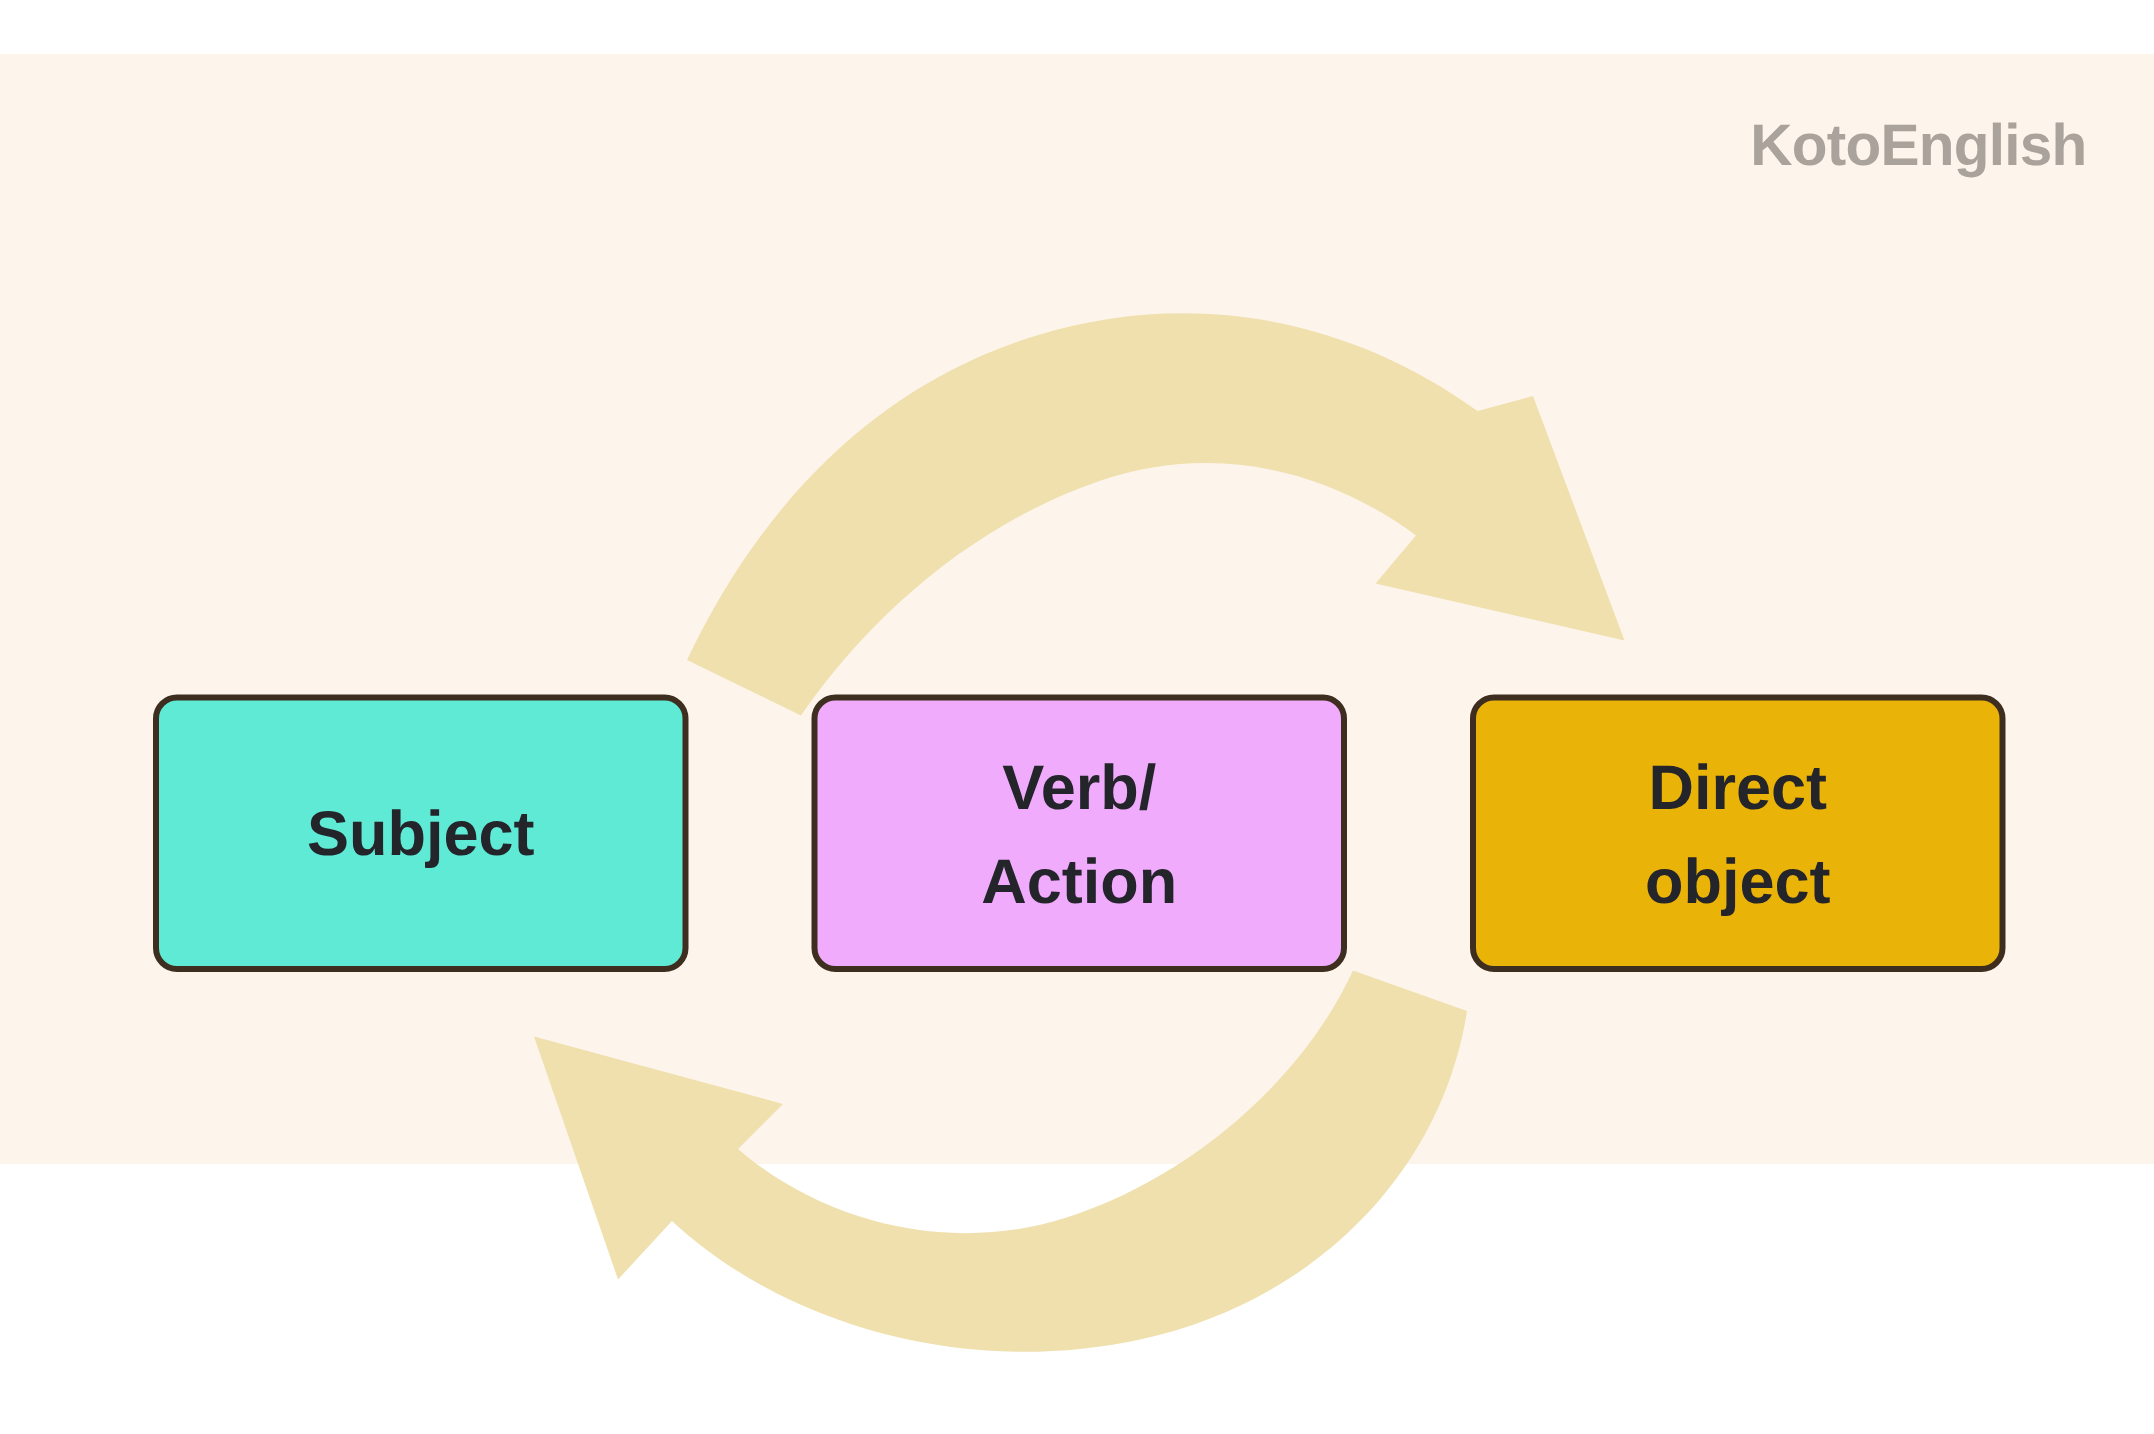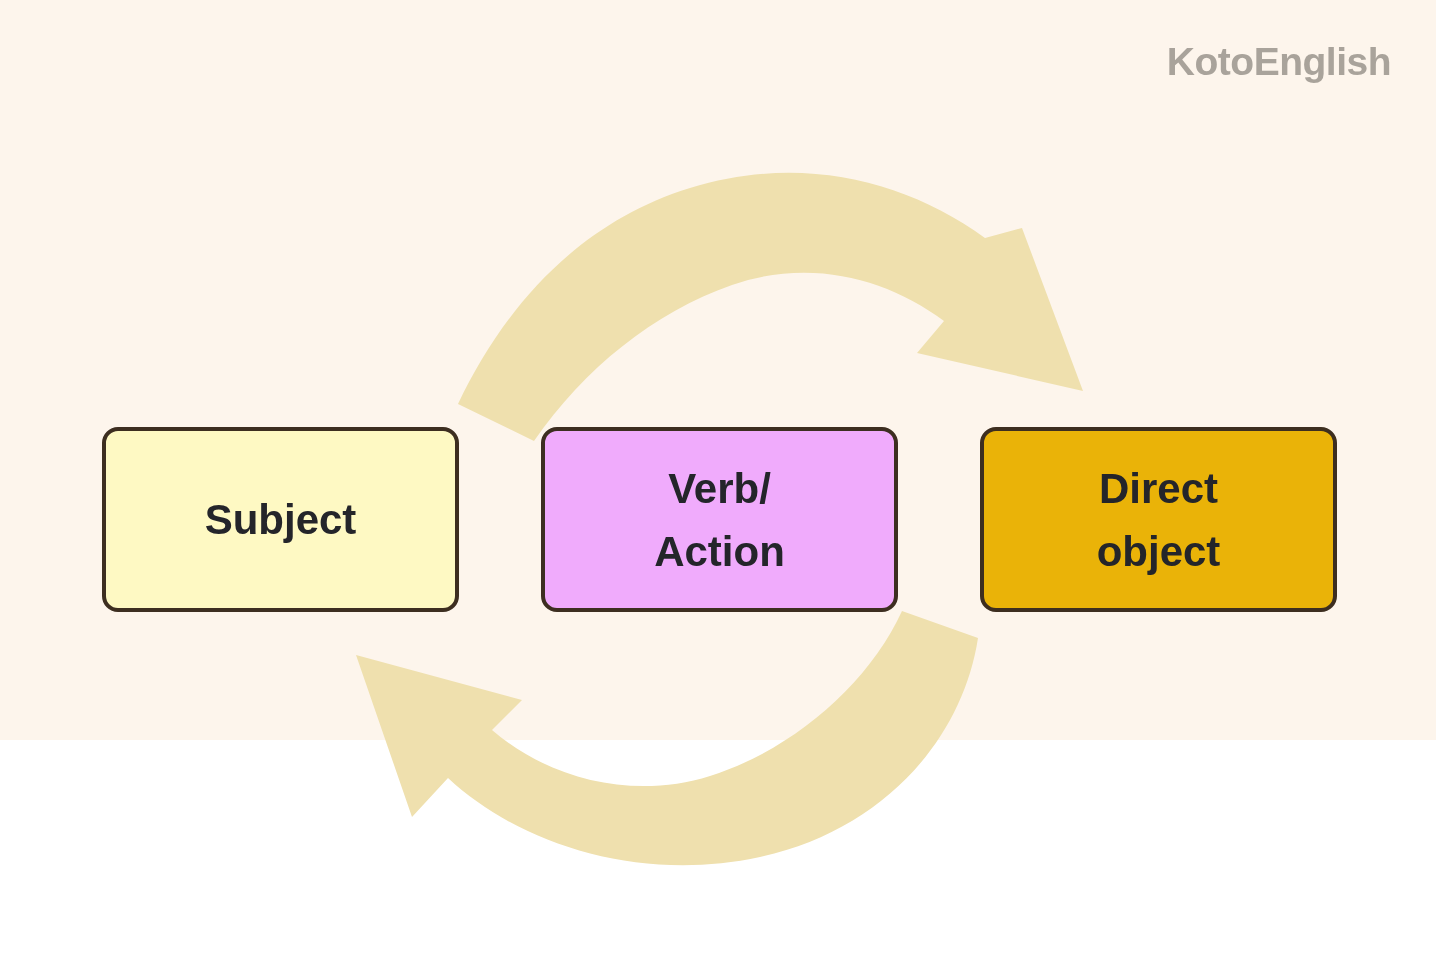--- a/index.html
+++ b/index.html
@@ -12,20 +12,21 @@
     height: 956px;
     overflow: hidden;
     font-family: "Liberation Sans", sans-serif;
   }
 
   #canvas {
     position: relative;
     width: 1436px;
     height: 740px;
     background: #FDF5EC;
+    margin-top: 36px;
   }
 
   
   .brand {
     position: absolute;
     right: 45px;
     top: 40px;
     font-family: "Liberation Sans", sans-serif;
     font-size: 39px;
     font-weight: bold;
@@ -60,21 +61,21 @@
     font-size: 42px;
     line-height: 1.5;
     white-space: pre-line;
   }
 
   #box-subject {
     left: 102px;
     top: 427px;
     width: 357px;
     height: 185px;
-    background: #fef9c3;
+    background: #5eead4;
   }
 
   #box-verb {
     left: 541px;
     top: 427px;
     width: 357px;
     height: 185px;
     background: #f0abfc;
   }
 

